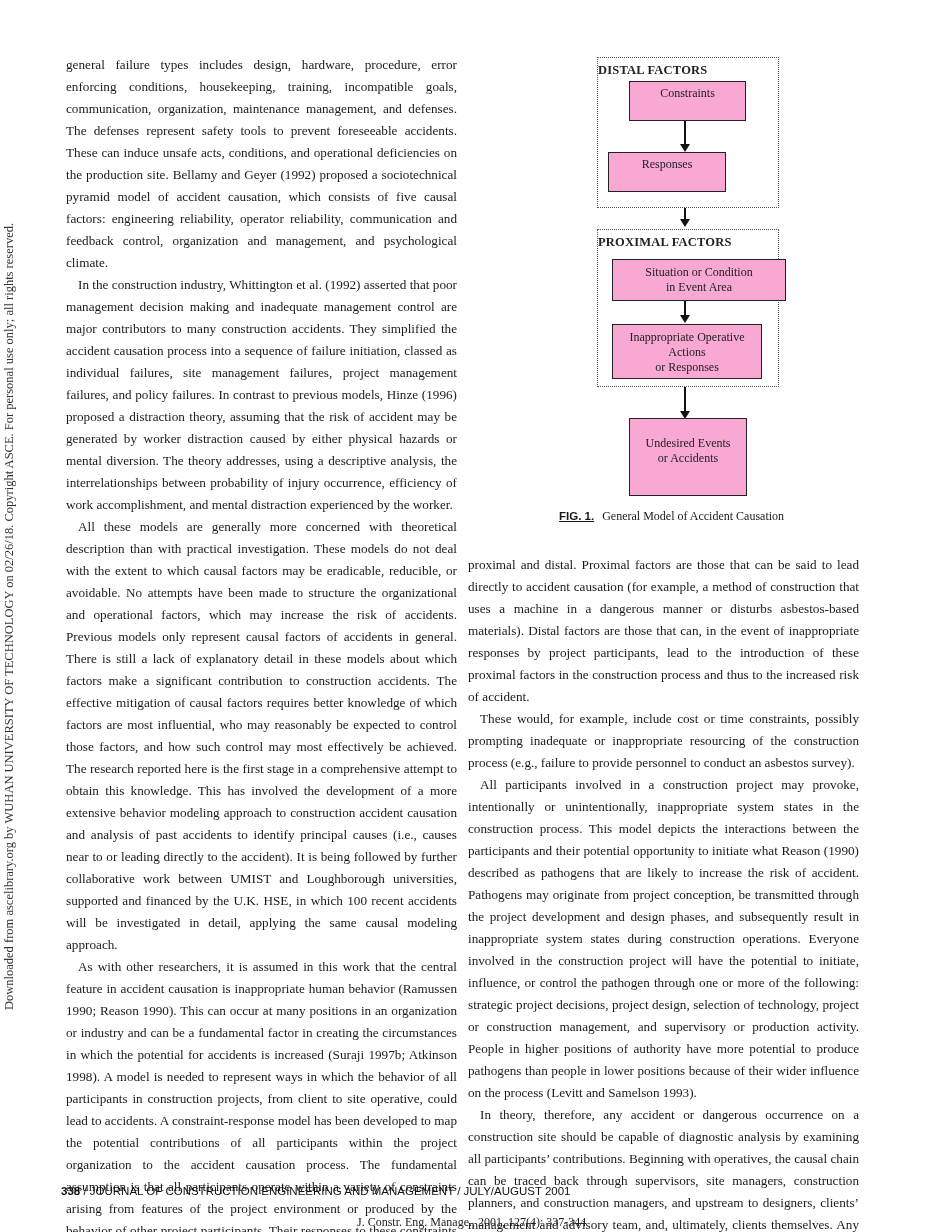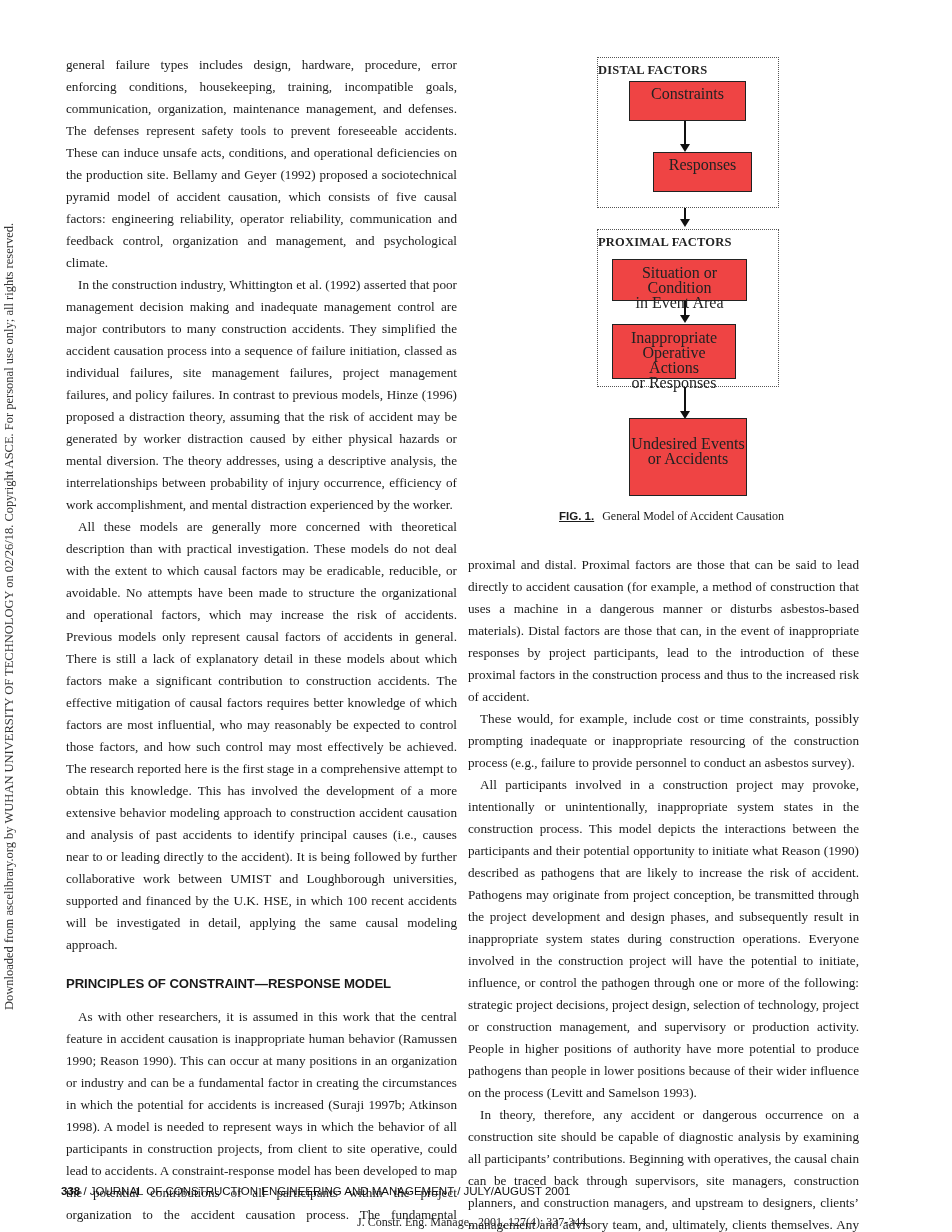--- a/index.html
+++ b/index.html
@@ -11,65 +11,64 @@
   #right { left: 468px; top: 554px; width: 391px; }
   .heading { font-family: "Liberation Sans", sans-serif; font-weight: bold; font-size: 13.2px; margin: 17px 0 11px 0 !important; text-align: left; letter-spacing: -0.1px; }
   .sidebar { position: absolute; left: 2px; top: 1010px; transform-origin: 0 0; transform: rotate(-90deg); white-space: nowrap; font-family: "Liberation Serif", serif; font-size: 12.5px; color: #333; width: 800px; }
   .footer { position: absolute; left: 61px; top: 1185px; font-family: "Liberation Sans", sans-serif; font-size: 11.5px; color: #111; }
   .footer b { font-weight: bold; }
   .citation { position: absolute; left: 357px; top: 1215px; font-family: "Liberation Serif", serif; font-size: 12px; color: #222; }
   
   .fig { position: absolute; font-family: "Liberation Serif", serif; color: #222; }
   .group { position: absolute; border: 1.5px dotted #555; box-sizing: border-box; }
   .group-title { position: absolute; width: 100%; text-align: left; font-weight: bold; font-size: 12.5px; letter-spacing: 0.2px; }
-  .box { position: absolute; border: 1.8px solid #222; box-sizing: border-box; text-align: center; font-size: 16px; line-height: 15px; background: #ef4444; }
+  .box { position: absolute; border: 1.8px solid #222; box-sizing: border-box; text-align: center; font-size: 12px; line-height: 15px; background: #f9a8d4; }
   .vline { position: absolute; width: 1.5px; background: #111; }
   .arrowhead { position: absolute; width: 0; height: 0; border-left: 5px solid transparent; border-right: 5px solid transparent; border-top: 8px solid #111; }
   .caption { position: absolute; left: 559px; top: 509px; font-size: 12px; white-space: nowrap; }
   .caption .lab { font-family: "Liberation Sans", sans-serif; font-weight: bold; font-size: 11.5px; margin-right: 8px; text-decoration: underline; }
   .caption .txt { font-family: "Liberation Serif", serif; }
 </style>
 </head>
 <body>
 
 <div class="sidebar">Downloaded from ascelibrary.org by WUHAN UNIVERSITY OF TECHNOLOGY on 02/26/18. Copyright ASCE. For personal use only; all rights reserved.</div>
 
 <div id="left" class="col">
   <p>general failure types includes design, hardware, procedure, error enforcing conditions, housekeeping, training, incompatible goals, communication, organization, maintenance management, and defenses. The defenses represent safety tools to prevent foreseeable accidents. These can induce unsafe acts, conditions, and operational deficiencies on the production site. Bellamy and Geyer (1992) proposed a sociotechnical pyramid model of accident causation, which consists of five causal factors: engineering reliability, operator reliability, communication and feedback control, organization and management, and psychological climate.</p>
   <p class="ind">In the construction industry, Whittington et al. (1992) asserted that poor management decision making and inadequate management control are major contributors to many construction accidents. They simplified the accident causation process into a sequence of failure initiation, classed as individual failures, site management failures, project management failures, and policy failures. In contrast to previous models, Hinze (1996) proposed a distraction theory, assuming that the risk of accident may be generated by worker distraction caused by either physical hazards or mental diversion. The theory addresses, using a descriptive analysis, the interrelationships between probability of injury occurrence, efficiency of work accomplishment, and mental distraction experienced by the worker.</p>
   <p class="ind">All these models are generally more concerned with theoretical description than with practical investigation. These models do not deal with the extent to which causal factors may be eradicable, reducible, or avoidable. No attempts have been made to structure the organizational and operational factors, which may increase the risk of accidents. Previous models only represent causal factors of accidents in general. There is still a lack of explanatory detail in these models about which factors make a significant contribution to construction accidents. The effective mitigation of causal factors requires better knowledge of which factors are most influential, who may reasonably be expected to control those factors, and how such control may most effectively be achieved. The research reported here is the first stage in a comprehensive attempt to obtain this knowledge. This has involved the development of a more extensive behavior modeling approach to construction accident causation and analysis of past accidents to identify principal causes (i.e., causes near to or leading directly to the accident). It is being followed by further collaborative work between UMIST and Loughborough universities, supported and financed by the U.K. HSE, in which 100 recent accidents will be investigated in detail, applying the same causal modeling approach.</p>
-  <p class="heading">PRINCIPLES OF CONSTRAINT—RESPONSE MODEL</p>
   <p class="ind">As with other researchers, it is assumed in this work that the central feature in accident causation is inappropriate human behavior (Ramussen 1990; Reason 1990). This can occur at many positions in an organization or industry and can be a fundamental factor in creating the circumstances in which the potential for accidents is increased (Suraji 1997b; Atkinson 1998). A model is needed to represent ways in which the behavior of all participants in construction projects, from client to site operative, could lead to accidents. A constraint-response model has been developed to map the potential contributions of all participants within the project organization to the accident causation process. The fundamental assumption is that all participants operate within a variety of constraints arising from features of the project environment or produced by the behavior of other project participants. Their responses to these constraints can generate inappropriate situations or conditions, which directly increase the risk of an accident (Fig. 1).</p>
 </div>
 
 <div class="fig" style="left:0;top:0;">
   <div class="group" style="left:597px;top:57px;width:182px;height:151px;">
     <div class="group-title" style="top:5px;">DISTAL FACTORS</div>
   </div>
   <div class="box" style="left:629px;top:81px;width:117px;height:40px;padding-top:4px;">
     <span>Constraints</span>
   </div>
   <div class="vline" style="left:684px;top:121px;height:24px;"></div>
   <div class="arrowhead" style="left:680px;top:144px;"></div>
-  <div class="box" style="left:653px;top:152px;width:99px;height:40px;padding-top:4px;">
+  <div class="box" style="left:608px;top:152px;width:118px;height:40px;padding-top:4px;">
     <span>Responses</span>
   </div>
   <div class="vline" style="left:684px;top:208px;height:13px;"></div>
   <div class="arrowhead" style="left:680px;top:219px;"></div>
 
   <div class="group" style="left:597px;top:229px;width:182px;height:158px;">
     <div class="group-title" style="top:5px;">PROXIMAL FACTORS</div>
   </div>
-  <div class="box" style="left:612px;top:259px;width:135px;height:42px;padding-top:5px;">
+  <div class="box" style="left:612px;top:259px;width:174px;height:42px;padding-top:5px;">
     <div>Situation or Condition</div>
     <div>in Event Area</div>
   </div>
   <div class="vline" style="left:684px;top:301px;height:15px;"></div>
   <div class="arrowhead" style="left:680px;top:315px;"></div>
-  <div class="box" style="left:612px;top:324px;width:124px;height:55px;padding-top:5px;">
+  <div class="box" style="left:612px;top:324px;width:150px;height:55px;padding-top:5px;">
     <div>Inappropriate Operative</div>
     <div>Actions</div>
     <div>or Responses</div>
   </div>
   <div class="vline" style="left:684px;top:387px;height:26px;"></div>
   <div class="arrowhead" style="left:680px;top:411px;"></div>
   <div class="box" style="left:629px;top:418px;width:118px;height:78px;padding-top:17px;">
     <div>Undesired Events</div>
     <div>or Accidents</div>
   </div>

